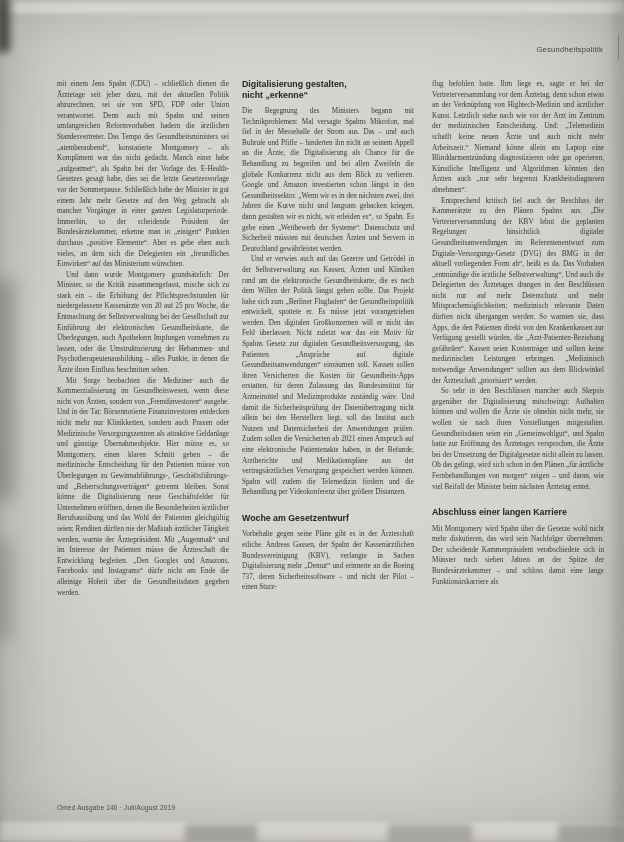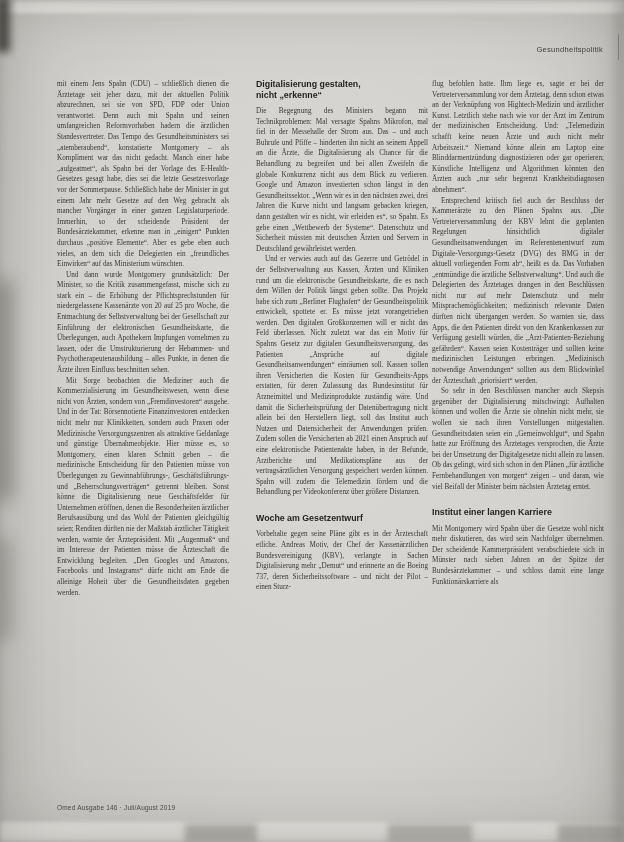--- a/index.html
+++ b/index.html
@@ -28,21 +28,21 @@
   .head-rule{display:inline-block;vertical-align:middle;width:1px;height:26px;
     background:#8d8c88;margin:0 8px 0 0;position:relative;top:-2px;}
   .pagenum-box{display:inline-block;vertical-align:middle;width:22px;height:20px;
     background:#e7e6e2;border:1px solid #b3b2ae;text-align:center;line-height:20px;
     font-size:10px;font-weight:bold;color:#333230;position:relative;top:-2px;filter:blur(.25px);}
 
   .col{position:absolute;top:79px;width:172px;height:722px;overflow:hidden;
     text-align:justify;font-size:7.2px;line-height:10.6px;color:#3a3936;
     filter:blur(.3px);}
   .col1{left:57px;}
-  .col2{left:256px;}
+  .col2{left:242px;}
   .col3{left:432px;}
   .col p{margin:0;}
   .col p + p{text-indent:9px;}
   h3{font-family:"Liberation Sans", sans-serif;font-weight:bold;color:#262522;
     font-size:8.8px;line-height:10.5px;margin:0 0 6px 0;text-align:left;}
   h3.mid{margin-top:15px;}
   h3 span{display:block;}
 
   .pagefoot{position:absolute;left:57px;top:804px;font-family:"Liberation Sans", sans-serif;
     font-size:6.5px;color:#4b4a47;letter-spacing:.2px;filter:blur(.35px);}
@@ -75,27 +75,27 @@
   </div>
 
   <div class="col col2">
     <h3>
       <span>Digitalisierung gestalten,</span>
       <span>nicht „erkenne“</span>
     </h3>
     <p>Die Begegnung des Ministers begann mit Technikproblemen: Mal versagte Spahns Mikrofon, mal fiel in der Messehalle der Strom aus. Das – und auch Buhrufe und Pfiffe – hinderten ihn nicht an seinem Appell an die Ärzte, die Digitalisierung als Chance für die Behandlung zu begreifen und bei allen Zweifeln die globale Konkurrenz nicht aus dem Blick zu verlieren. Google und Amazon investierten schon längst in den Gesundheitssektor. „Wenn wir es in den nächsten zwei, drei Jahren die Kurve nicht und langsam gebacken kriegen, dann gestalten wir es nicht, wir erleiden es“, so Spahn. Es gebe einen „Wettbewerb der Systeme“. Datenschutz und Sicherheit müssten mit deutschen Ärzten und Servern in Deutschland gewährleistet werden.</p>
     <p>Und er verwies auch auf das Gezerre und Getrödel in der Selbstverwaltung aus Kassen, Ärzten und Kliniken rund um die elektronische Gesundheitskarte, die es nach dem Willen der Politik längst geben sollte. Das Projekt habe sich zum „Berliner Flughafen“ der Gesundheitspolitik entwickelt, spottete er. Es müsse jetzt vorangetrieben werden. Den digitalen Großkonzernen will er nicht das Feld überlassen. Nicht zuletzt war das ein Motiv für Spahns Gesetz zur digitalen Gesundheitsversorgung, das Patienten „Ansprüche auf digitale Gesundheitsanwendungen“ einräumen soll. Kassen sollen ihren Versicherten die Kosten für Gesundheits-Apps erstatten, für deren Zulassung das Bundesinstitut für Arzneimittel und Medizinprodukte zuständig wäre. Und damit die Sicherheitsprüfung der Datenübertragung nicht allein bei den Herstellern liegt, soll das Institut auch Nutzen und Datensicherheit der Anwendungen prüfen. Zudem sollen die Versicherten ab 2021 einen Anspruch auf eine elektronische Patientenakte haben, in der Befunde, Arztberichte und Medikationspläne aus der vertragsärztlichen Versorgung gespeichert werden können. Spahn will zudem die Telemedizin fördern und die Behandlung per Videokonferenz über größere Distanzen.</p>
     <h3 class="mid">Woche am Gesetzentwurf</h3>
-    <p>Vorbehalte gegen seine Pläne gibt es in der Ärzteschaft etliche. Andreas Motiv, der Chef der Kassenärztlichen Bundesvereinigung (KBV), verlangte in Sachen Digitalisierung mehr „Demut“ und erinnerte an die Boeing 737, deren Sicherheitssoftware – und nicht der Pilot – einen Sturz-</p>
+    <p>Vorbehalte gegen seine Pläne gibt es in der Ärzteschaft etliche. Andreas Gassen, der Spahn der Kassenärztlichen Bundesvereinigung (KBV), verlangte in Sachen Digitalisierung mehr „Demut“ und erinnerte an die Boeing 737, deren Sicherheitssoftware – und nicht der Pilot – einen Sturz-</p>
   </div>
 
   <div class="col col3">
     <p>flug befohlen hatte. Ihm liege es, sagte er bei der Vertreterversammlung vor dem Ärztetag, denn schon etwas an der Verknüpfung von Hightech-Medizin und ärztlicher Kunst. Letztlich stehe nach wie vor der Arzt im Zentrum der medizinischen Entscheidung. Und: „Telemedizin schafft keine neuen Ärzte und auch nicht mehr Arbeitszeit.“ Niemand könne allein am Laptop eine Blinddarmentzündung diagnostizieren oder gar operieren; Künstliche Intelligenz und Algorithmen könnten den Ärzten auch „nur sehr begrenzt Krankheitsdiagnosen abnehmen“.</p>
     <p>Entsprechend kritisch fiel auch der Beschluss der Kammerärzte zu den Plänen Spahns aus. „Die Vertreterversammlung der KBV lehnt die geplanten Regelungen hinsichtlich digitaler Gesundheitsanwendungen im Referentenentwurf zum Digitale-Versorgungs-Gesetz (DVG) des BMG in der aktuell vorliegenden Form ab“, heißt es da. Das Vorhaben „entmündige die ärztliche Selbstverwaltung“. Und auch die Delegierten des Ärztetages drangen in den Beschlüssen nicht nur auf mehr Datenschutz und mehr Mitsprachemöglichkeiten; medizinisch relevante Daten dürften nicht übergangen werden. So warnten sie, dass Apps, die den Patienten direkt von den Krankenkassen zur Verfügung gestellt würden, die „Arzt-Patienten-Beziehung gefährden“. Kassen seien Kostenträger und sollten keine medizinischen Leistungen erbringen. „Medizinisch notwendige Anwendungen“ sollten aus dem Blickwinkel der Ärzteschaft „priorisiert“ werden.</p>
     <p>So sehr in den Beschlüssen mancher auch Skepsis gegenüber der Digitalisierung mitschwingt: Aufhalten können und wollen die Ärzte sie ohnehin nicht mehr, sie wollen sie nach ihren Vorstellungen mitgestalten. Gesundheitsdaten seien ein „Gemeinwohlgut“, und Spahn hatte zur Eröffnung des Ärztetages versprochen, die Ärzte bei der Umsetzung der Digitalgesetze nicht allein zu lassen. Ob das gelingt, wird sich schon in den Plänen „für ärztliche Fernbehandlungen von morgen“ zeigen – und daran, wie viel Beifall der Minister beim nächsten Ärztetag erntet.</p>
-    <h3 class="mid">Institut einer langen Karriere</h3>
+    <h3 class="mid">Abschluss einer langen Karriere</h3>
     <p>Mit Montgomery wird Spahn über die Gesetze wohl nicht mehr diskutieren, das wird sein Nachfolger übernehmen. Der scheidende Kammerpräsident verabschiedete sich in Münster nach sieben Jahren an der Spitze der Bundesärztekammer – und schloss damit eine lange Funktionärskarriere als</p>
   </div>
 
   <div class="pagefoot">Omed Ausgabe 146 · Juli/August 2019</div>
 
   <div class="vignette"></div>
 </div>
 
 </body></html>

